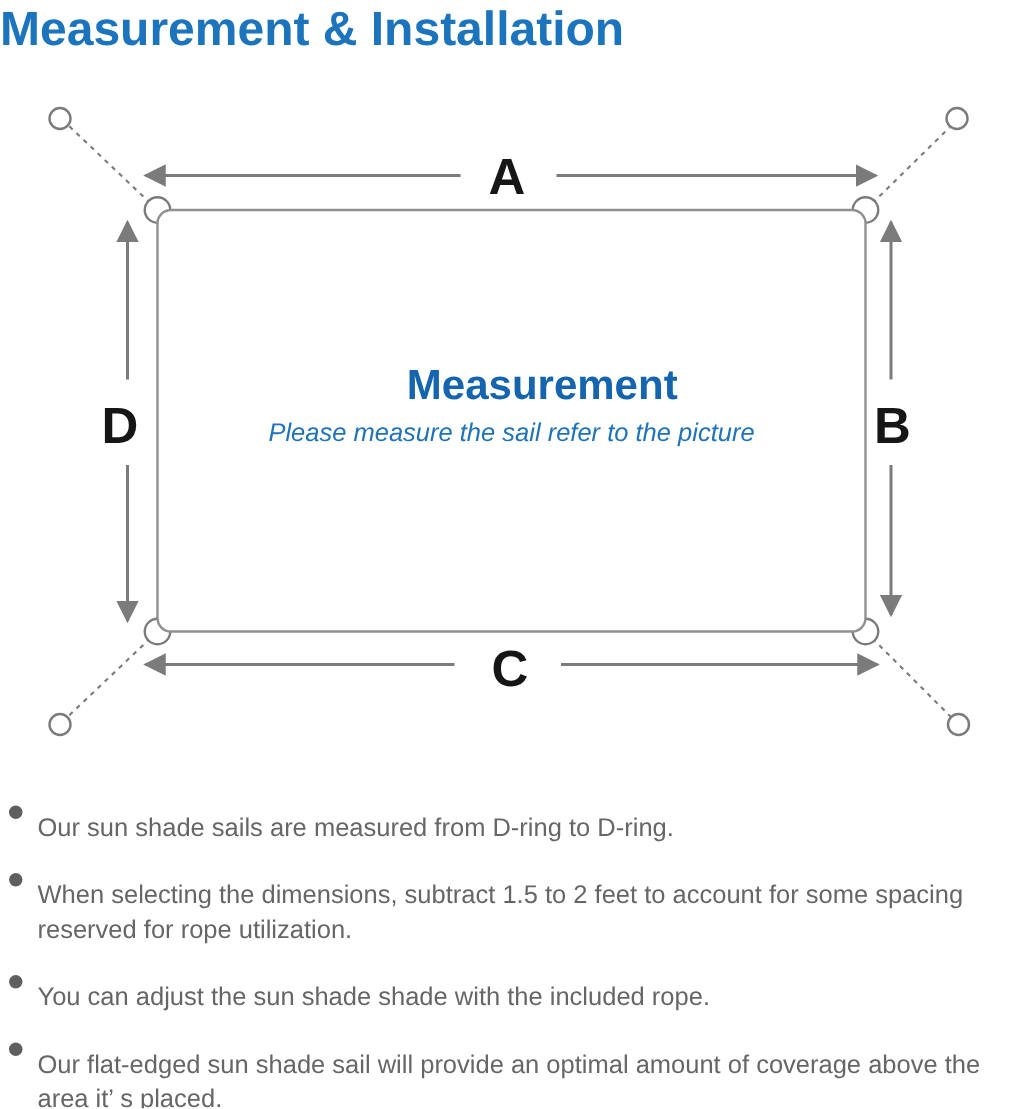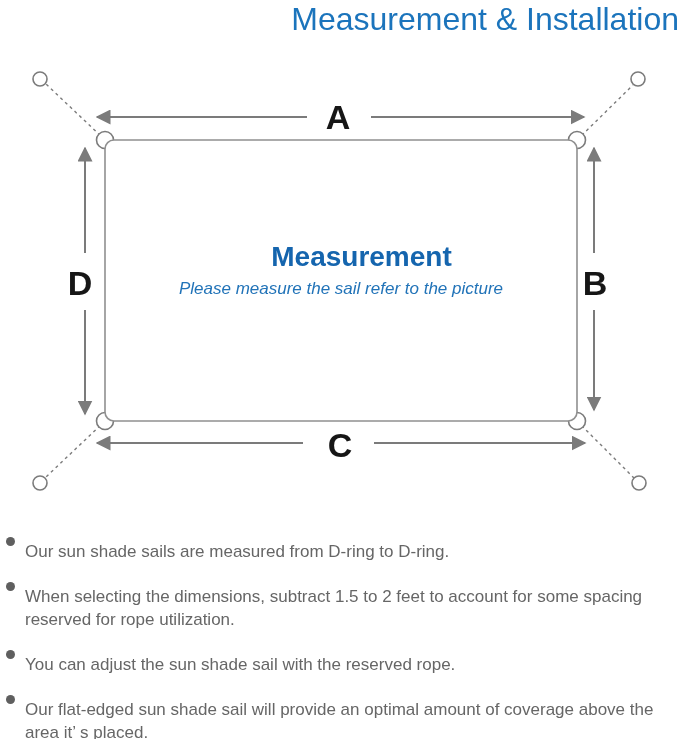--- a/index.html
+++ b/index.html
@@ -10,23 +10,23 @@
     background: #ffffff;
     font-family: "Liberation Sans", sans-serif;
     overflow: hidden;
   }
   .title {
     position: absolute;
     top: 1px;
     left: 0;
     width: 100%;
     margin: 0;
-    text-align: right;
+    text-align: left;
     font-size: 32px;
-    font-weight: normal;
+    font-weight: bold;
     color: #1b74bc;
   }
   .diagram {
     position: absolute;
     top: 0;
     left: 0;
   }
   .dim-label {
     font-family: "Liberation Sans", sans-serif;
     font-size: 34px;
@@ -147,21 +147,21 @@
     <li>
       <span class="bullet-dot"></span>
       <span class="note-text">Our sun shade sails are measured from D-ring to D-ring.</span>
     </li>
     <li>
       <span class="bullet-dot"></span>
       <span class="note-text">When selecting the dimensions, subtract 1.5 to 2 feet to account for some spacing reserved for rope utilization.</span>
     </li>
     <li>
       <span class="bullet-dot"></span>
-      <span class="note-text">You can adjust the sun shade sail with the reserved rope.</span>
+      <span class="note-text">You can adjust the sun shade shade with the included rope.</span>
     </li>
     <li>
       <span class="bullet-dot"></span>
       <span class="note-text">Our flat-edged sun shade sail will provide an optimal amount of coverage above the area it’ s placed.</span>
     </li>
   </ul>
 
 </div>
 
 </body></html>

